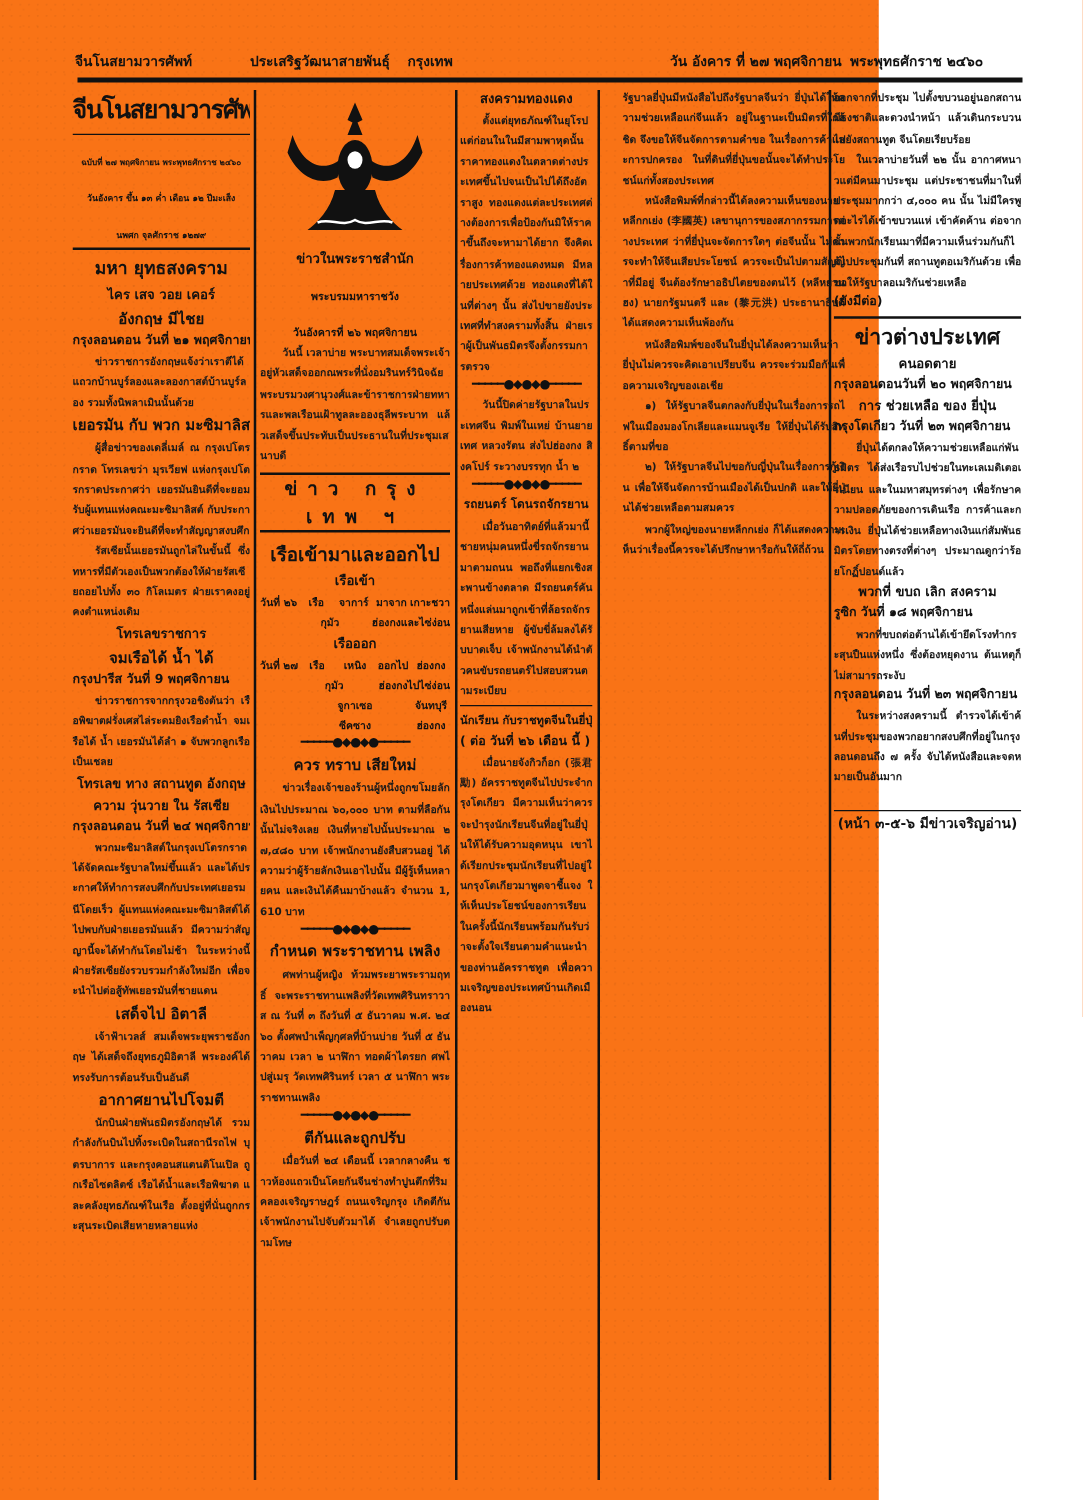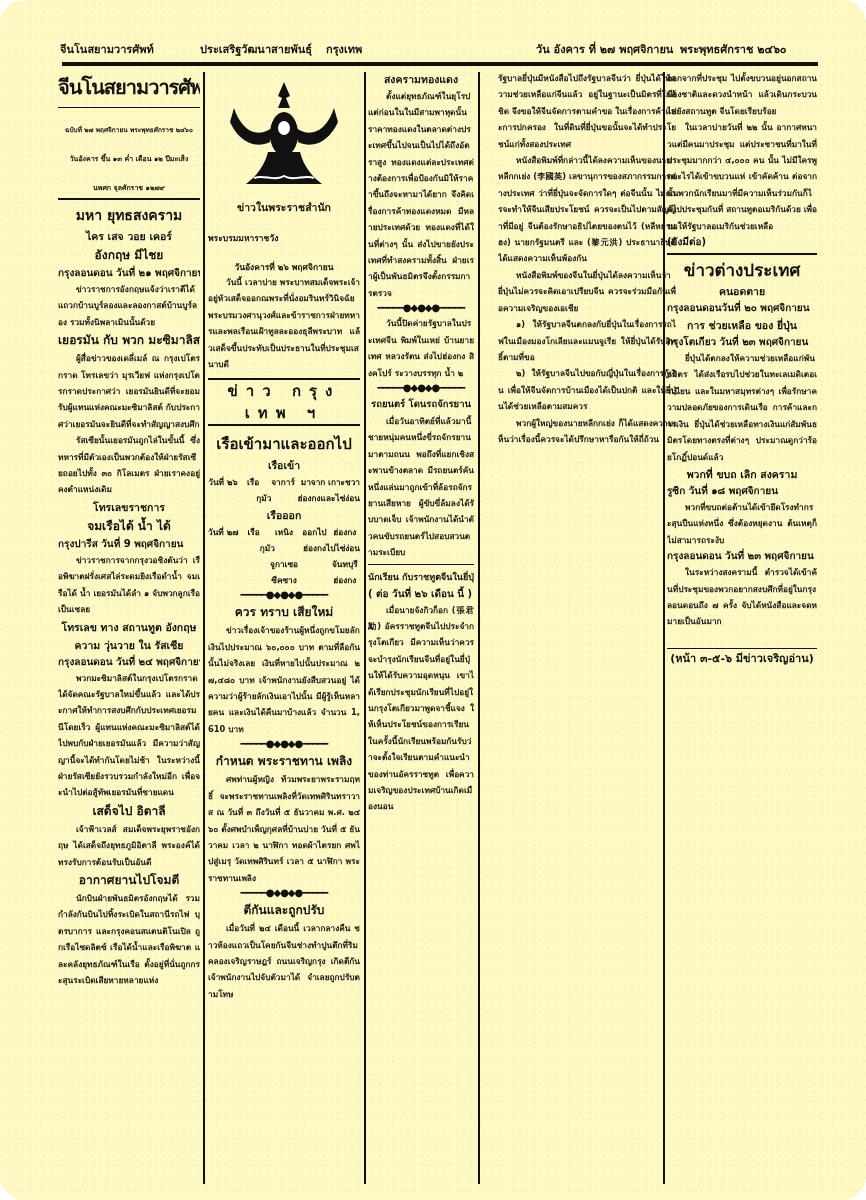--- a/index.html
+++ b/index.html
@@ -1,18 +1,18 @@
 <!DOCTYPE html>
 <html><head>
 <meta charset="utf-8">
 <style>
   html, body { margin:0; padding:0; background:#ffffff; }
   body { width:866px; height:1200px; position:relative; overflow:hidden;
          font-family:"DejaVu Sans", sans-serif; color:#111; }
-  .page { position:absolute; left:0; top:0; width:866px; height:1200px; background:#fef9c3;border-radius:24px; }
+  .page { position:absolute; left:0; top:0; width:703px; height:1200px; background:#f97316; }
   .speckle { position:absolute; inset:0; pointer-events:none;
     background-image:
       radial-gradient(circle at 30% 40%, rgba(0,0,0,0.05) 0.6px, transparent 1px),
       radial-gradient(circle at 70% 60%, rgba(0,0,0,0.04) 0.6px, transparent 1px);
     background-size: 7px 9px, 11px 13px; }
   .header { position:absolute; top:40px; left:58px; width:756px; height:18px;
             font-size:11px; font-weight:bold; display:flex; align-items:center; white-space:nowrap; }
   .header span { position:absolute; top:0; }
   .rule-top { position:absolute; top:62px; left:62px; width:756px; height:4px; background:#111; }
   .col { position:absolute; top:70px; overflow:hidden; }
@@ -92,21 +92,21 @@
     <svg class="garuda" viewBox="0 0 120 116">
       <path d="M60 4 L66 18 L62 20 L66 30 L54 30 L58 20 L54 18 Z" fill="#111"></path>
       <path d="M10 30 C20 60,40 58,50 48 L46 64 C30 72,14 62,6 44 Z" fill="#111"></path>
       <path d="M110 30 C100 60,80 58,70 48 L74 64 C90 72,106 62,114 44 Z" fill="#111"></path>
       <ellipse cx="60" cy="56" rx="14" ry="22" fill="#111"></ellipse>
       <ellipse cx="60" cy="50" rx="6" ry="7" fill="#fff"></ellipse>
       <path d="M44 74 C40 90,30 100,22 106 L98 106 C90 100,80 90,76 74 Z" fill="#111"></path>
       <path d="M30 100 C40 96,50 104,60 98 C70 104,80 96,90 100" stroke="#fff" stroke-width="2" fill="none"></path>
     </svg>
     <div class="head h3">ข่าวในพระราชสำนัก</div>
-    <div class="small" style="text-align:left">พระบรมมหาราชวัง</div>
+    <div class="small" style="text-align:center">พระบรมมหาราชวัง</div>
     <div class="small">วันอังคารที่ ๒๖ พฤศจิกายน</div>
     <div class="para indent">วันนี้ เวลาบ่าย พระบาทสมเด็จพระเจ้าอยู่หัวเสด็จออกณพระที่นั่งอมรินทร์วินิจฉัย พระบรมวงศานุวงศ์และข้าราชการฝ่ายทหารและพลเรือนเฝ้าทูลละอองธุลีพระบาท แล้วเสด็จขึ้นประทับเป็นประธานในที่ประชุมเสนาบดี</div>
 
     <div class="banner">ข่าว กรุง เทพ ฯ</div>
     <div class="head h1" style="font-size:15px">เรือเข้ามาและออกไป</div>
     <div class="head h3">เรือเข้า</div>
     <div class="table-row">
       <span>วันที่ ๒๖</span>
       <span>เรือ</span>
       <span>จาการ์</span>

